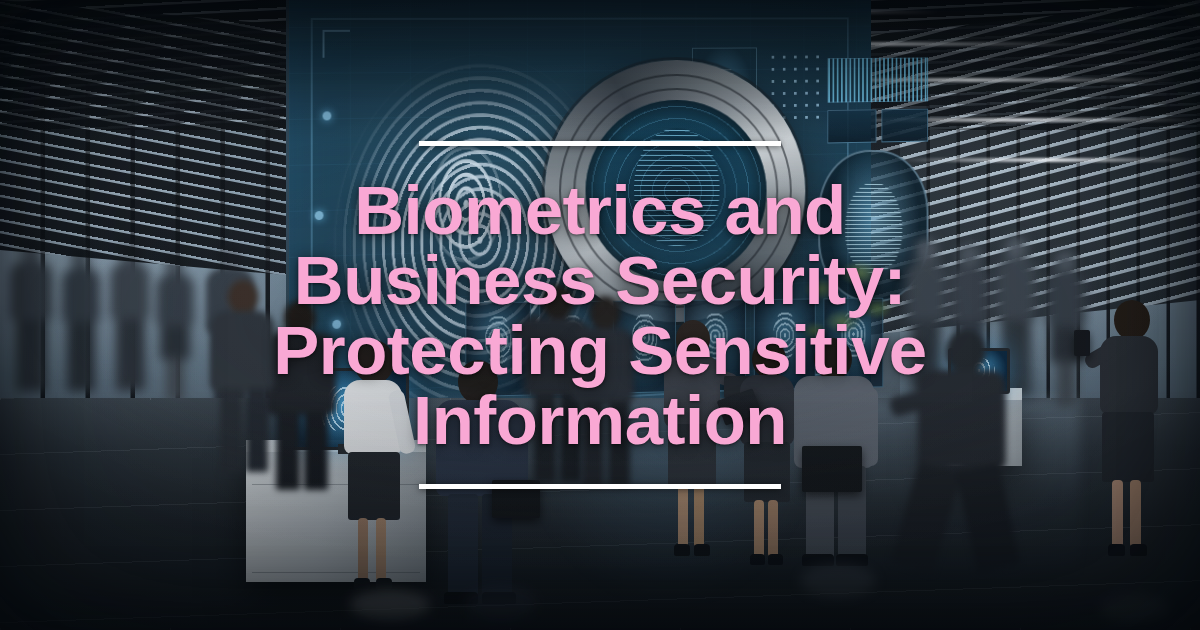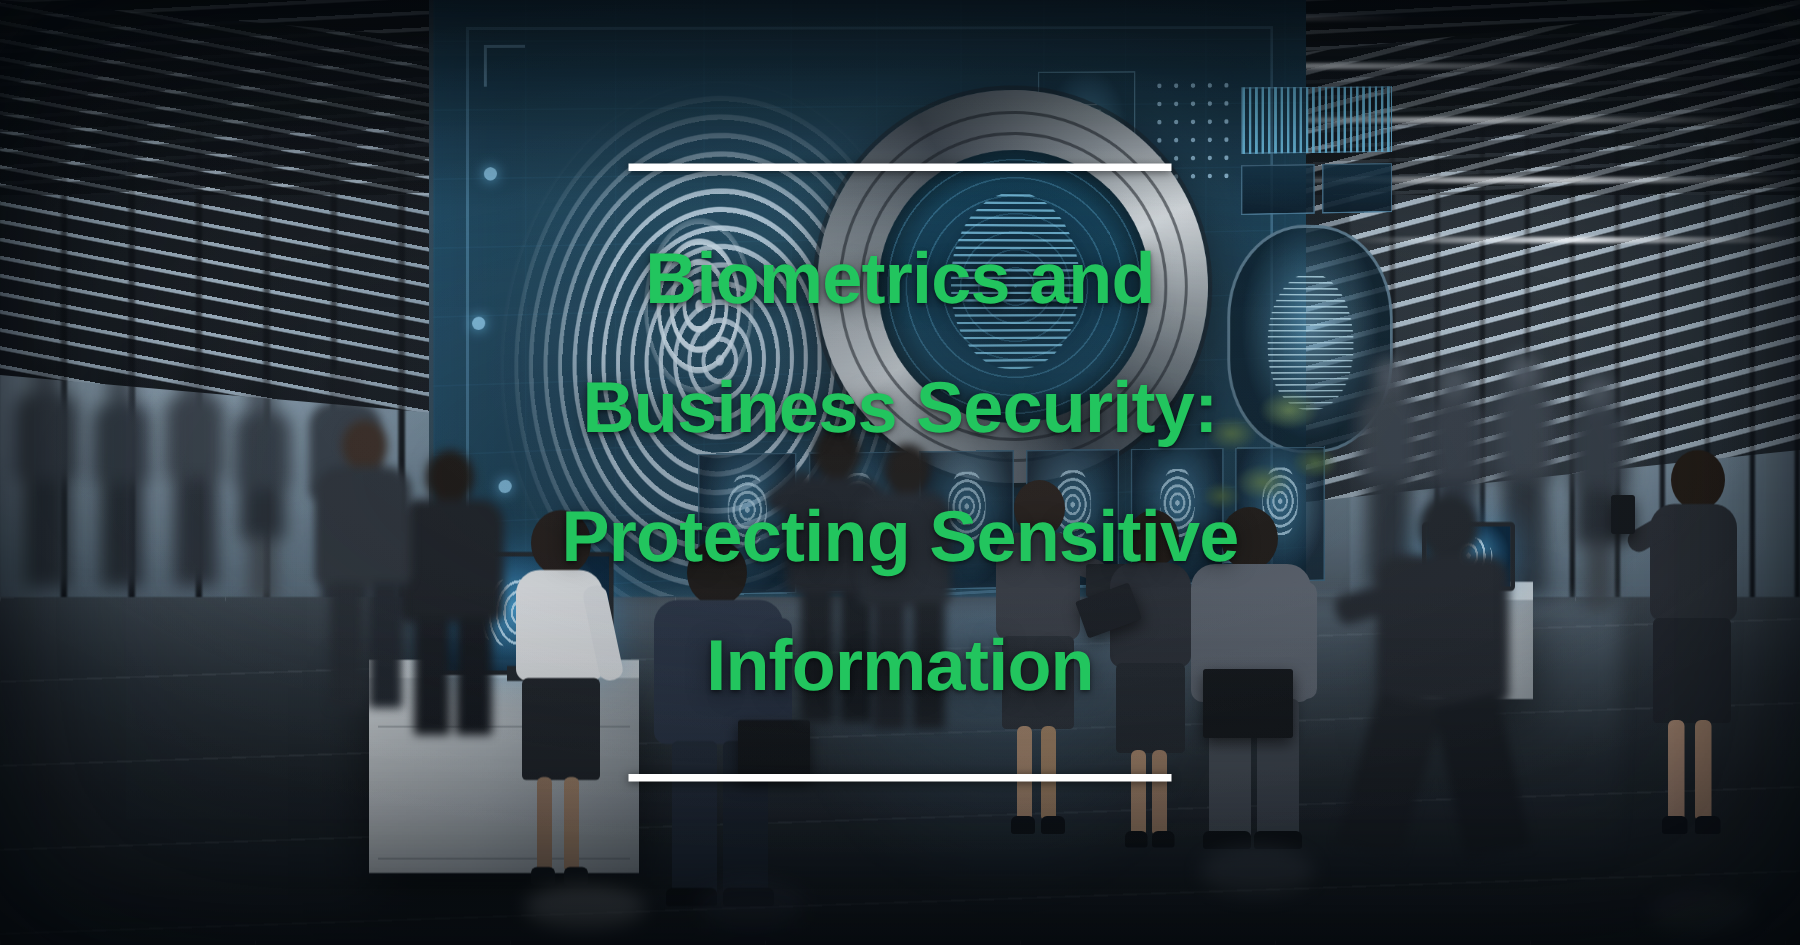--- a/index.html
+++ b/index.html
@@ -342,23 +342,23 @@
     align-items:center; justify-content:center;
     text-align:center;
   }
   .rule{
     width:362px; height:5px; background:#ffffff;
     box-shadow: 0 1px 6px rgba(0,0,0,.55);
   }
   .rule-top{ margin-bottom:30px; }
   .rule-bottom{ margin-top:28px; }
   .title{
-    color:#22c55e;
-    font-size:48px;
-    line-height:86px;
+    color:#f9a8d4;
+    font-size:69px;
+    line-height:70px;
     font-weight:700;
     letter-spacing:-0.5px;
     max-width:900px;
     text-shadow: 0 2px 14px rgba(0,0,0,.55), 0 1px 3px rgba(0,0,0,.5);
     white-space:pre-line;
   }
 </style>
 </head>
 <body>
 

